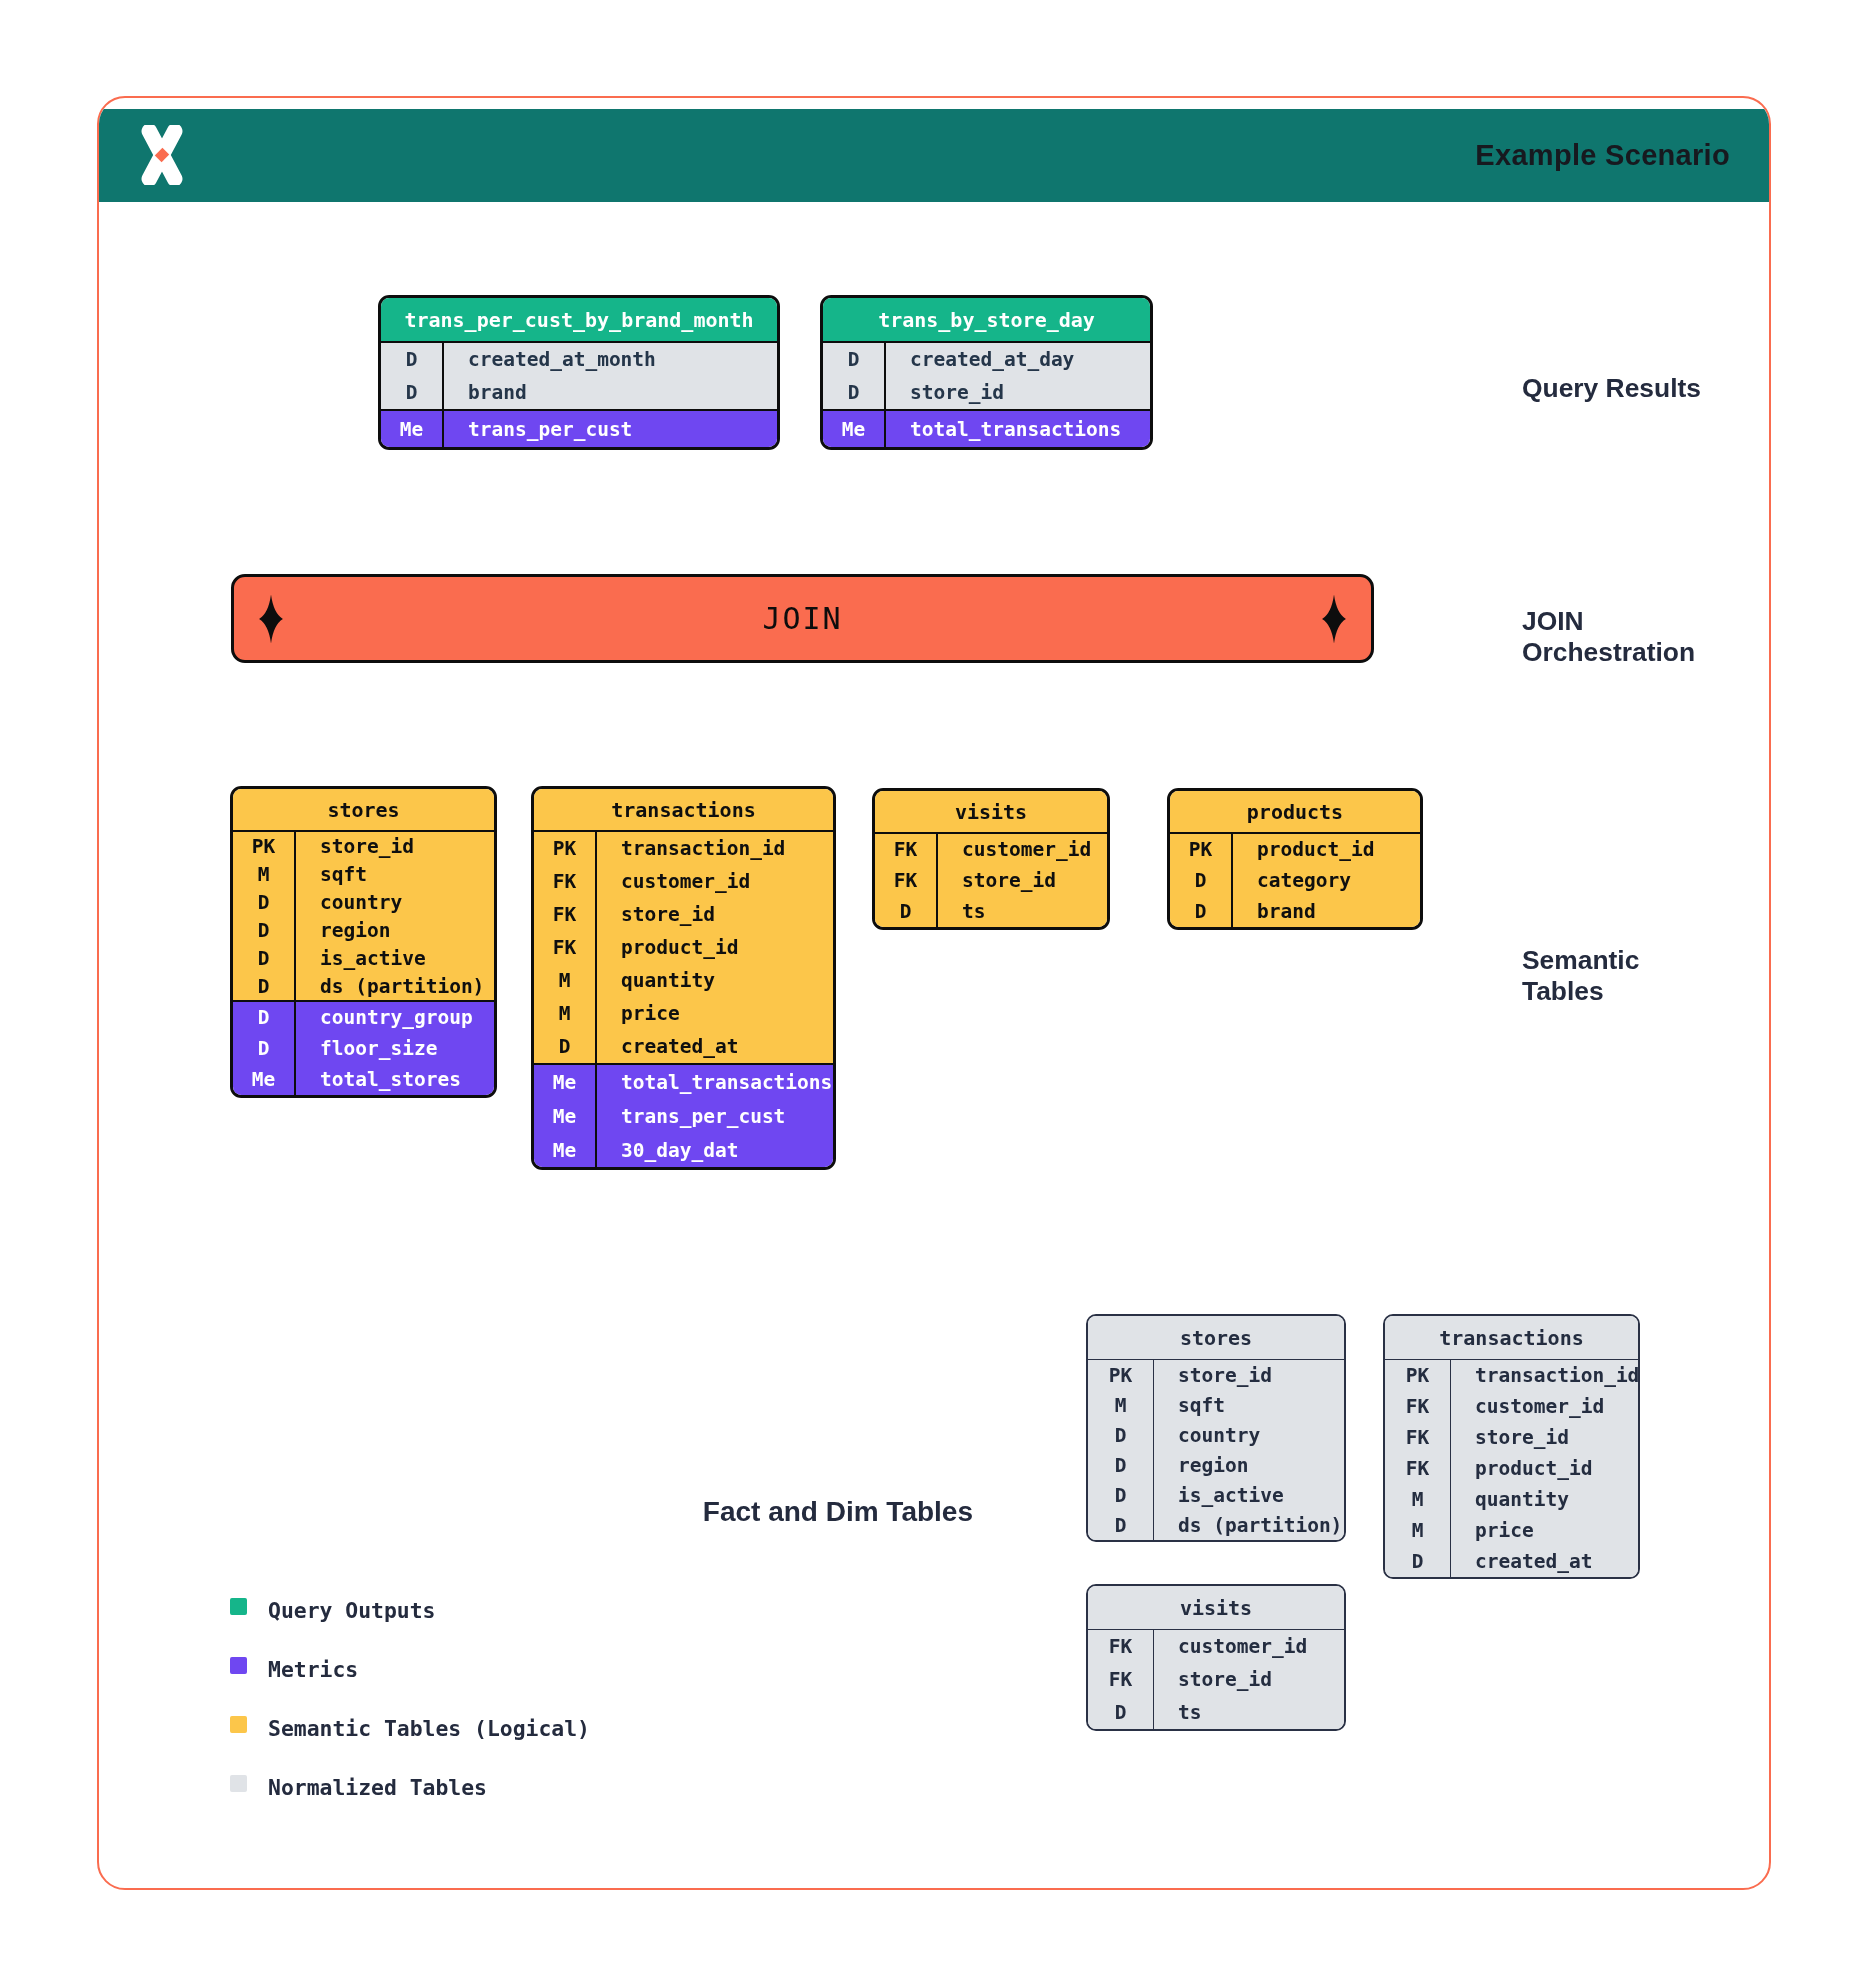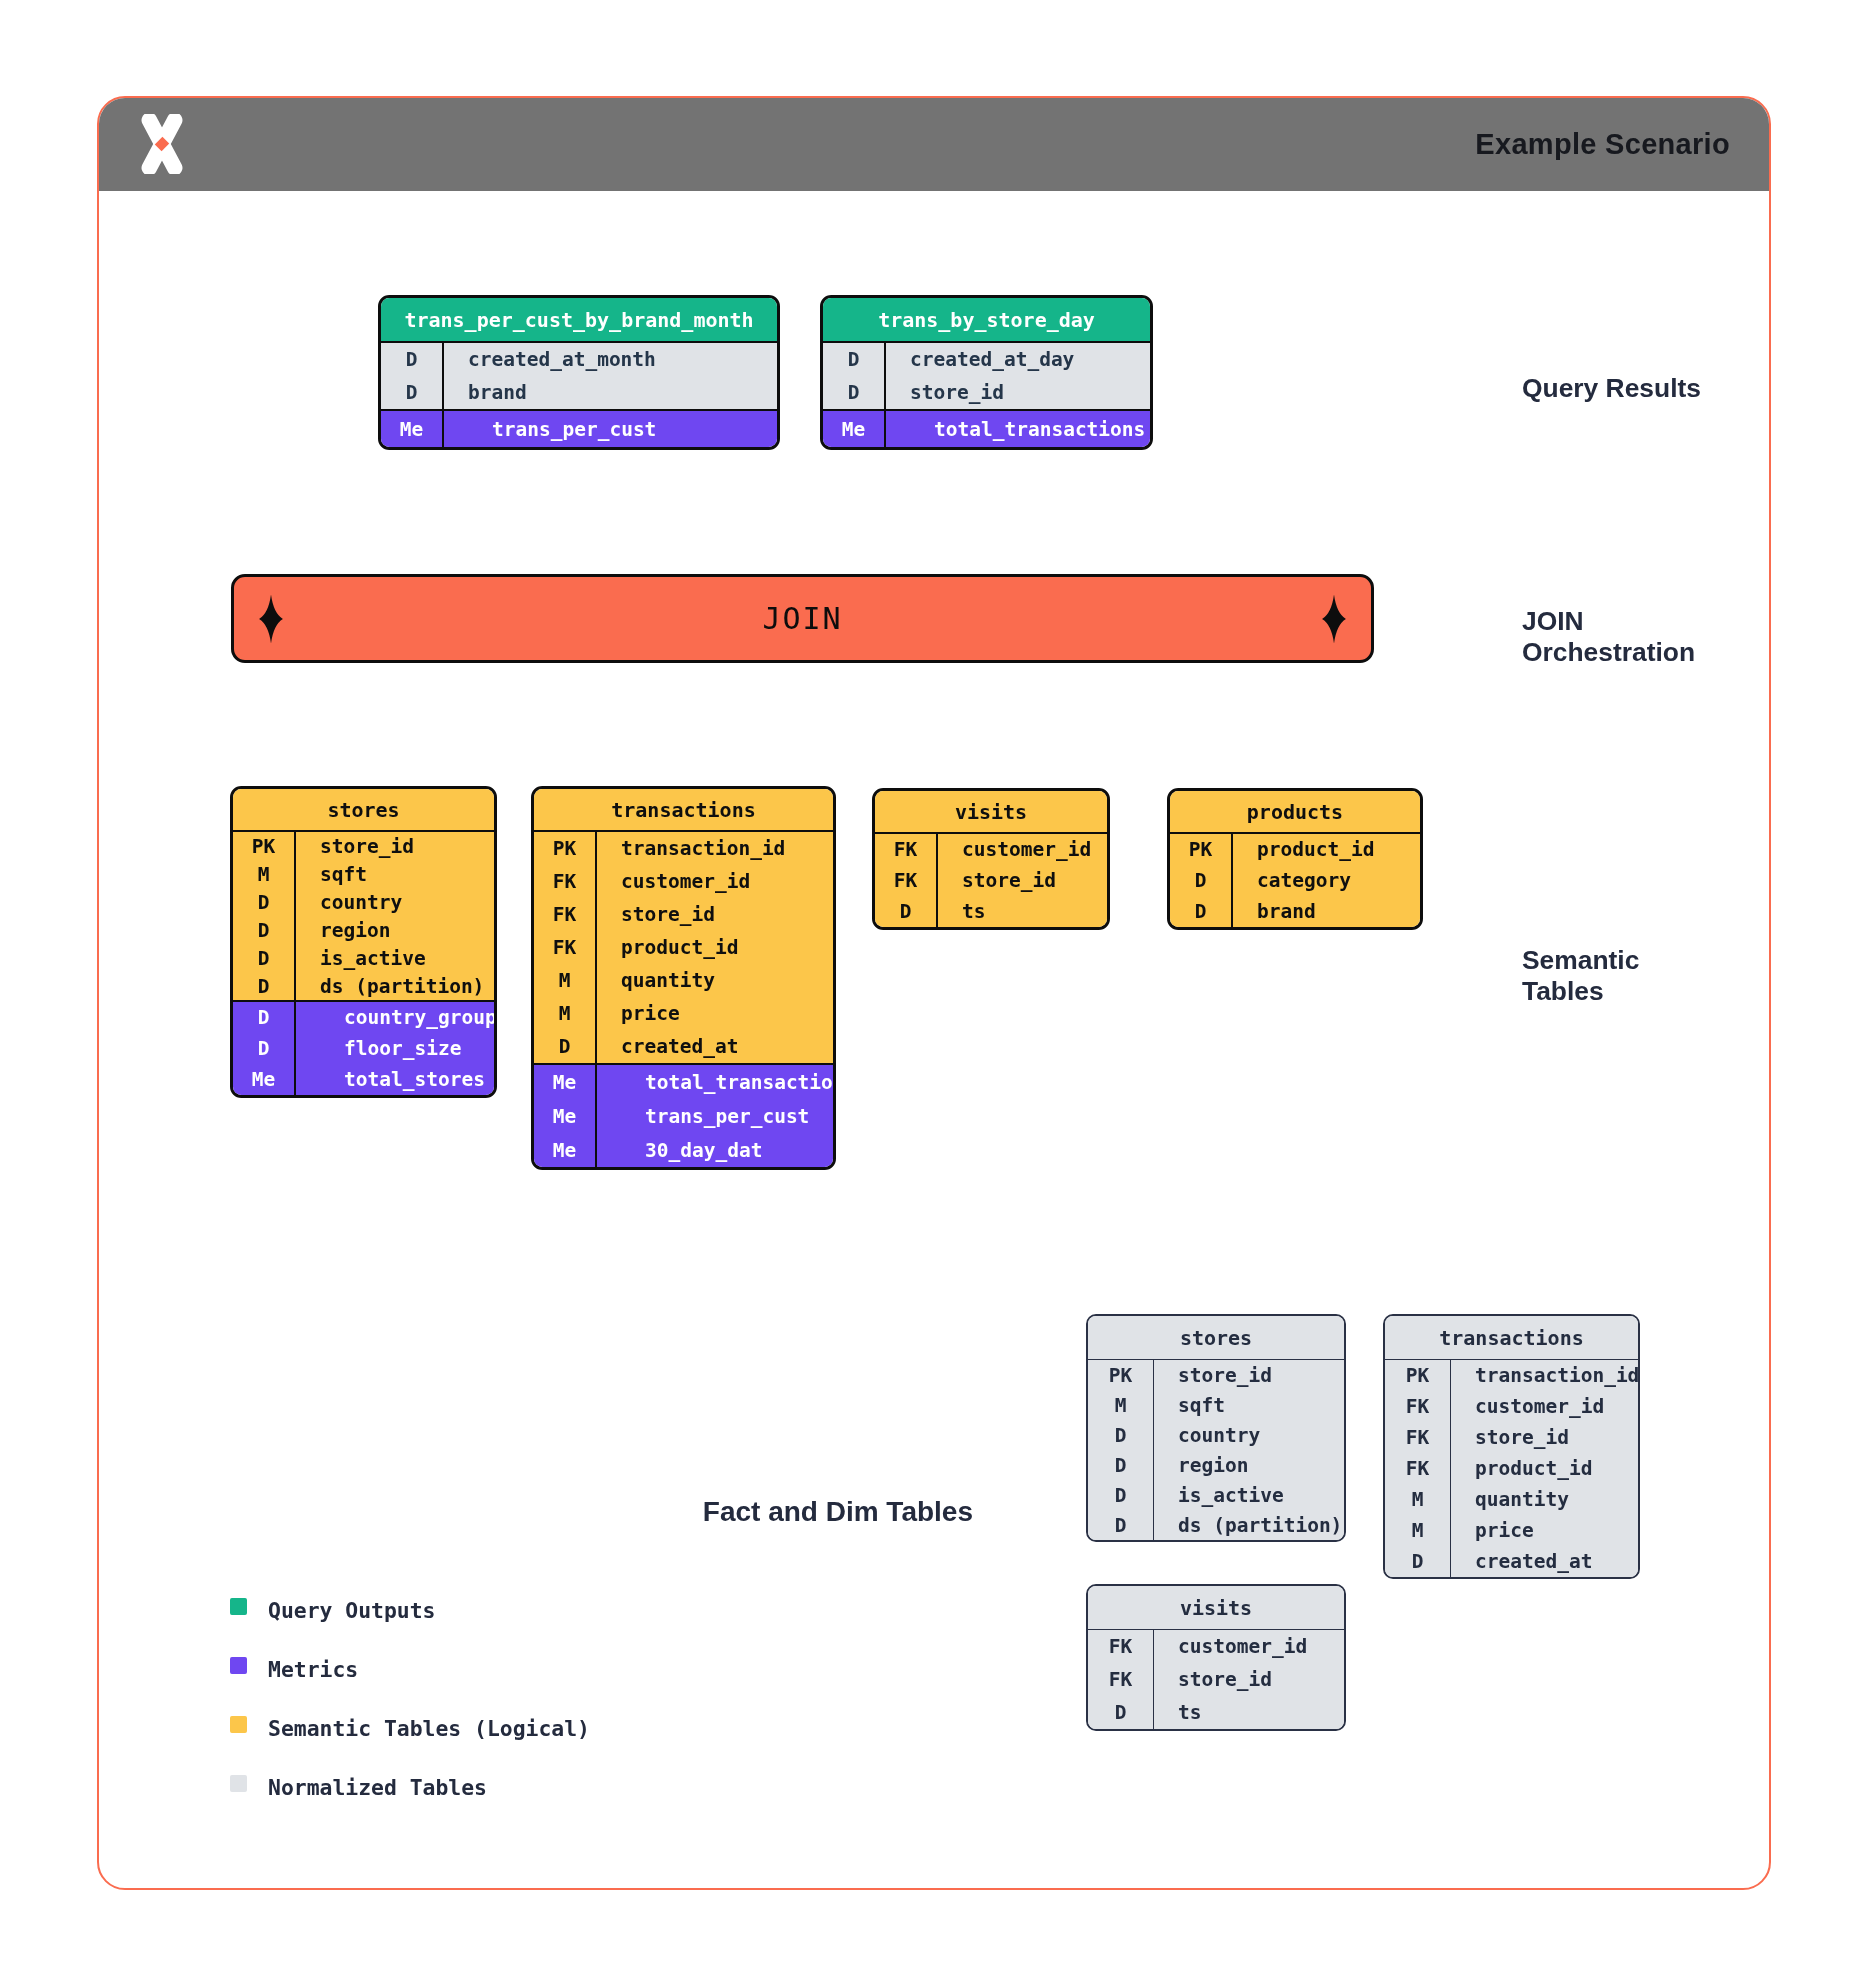--- a/index.html
+++ b/index.html
@@ -2,34 +2,34 @@
 <html style="font-size:10px"><head>
 <meta charset="utf-8">
 <style>
   html,body{margin:0;padding:0;background:#ffffff;}
   .canvas{position:relative;width:1868px;height:1985px;background:#ffffff;
           font-family:"Liberation Sans",sans-serif;overflow:hidden;}
 
   
   .card{position:absolute;left:97px;top:96px;width:1674px;height:1794px;
         background:#ffffff;border:2.5px solid #FA6C4F;border-radius:28px;overflow:hidden;box-sizing:border-box;}
-  .card-header{position:absolute;left:0;top:0;right:0;height:93px;background:#737373;}
+  .card-header{position:absolute;left:0;top:11px;right:0;height:93px;background:#0f766e;}
   .card-title{position:absolute;right:39px;top:0;height:93px;display:flex;align-items:center;
               font-weight:700;font-size:29px;color:#17191F;letter-spacing:0.3px;}
   .logo{position:absolute;left:33px;top:16.4px;width:60px;height:60px;}
 
   
   .ertable{position:absolute;border:3.1px solid #0D0D0D;border-radius:11.3px;overflow:hidden;
            box-sizing:border-box;--bdr:#0D0D0D;background:#fff;}
   .ertitle{height:var(--th,44px);display:flex;align-items:center;justify-content:center;
            font-family:"DejaVu Sans Mono",monospace;font-weight:700;font-size:20px;
            border-bottom:2.5px solid var(--bdr);box-sizing:border-box;}
   .sec{display:block;}
   .row{height:var(--rh,31px);display:flex;align-items:stretch;}
-  .mets .row{height:var(--mh,var(--rh,31px));gap:24px;}
+  .mets .row{height:var(--mh,var(--rh,31px));}
   .key{width:var(--kw,63px);flex:0 0 auto;display:flex;align-items:center;justify-content:center;
        border-right:2.5px solid var(--bdr);font-family:"DejaVu Sans Mono",monospace;font-weight:700;font-size:19.5px;box-sizing:border-box;}
   .field{display:flex;align-items:center;padding-left:24px;
          font-family:"DejaVu Sans Mono",monospace;font-weight:700;font-size:19.5px;white-space:nowrap;}
   .sec.mets{border-top:2.5px solid var(--bdr);background:#6F47F1;color:#ffffff;}
 
   .green .ertitle{background:#15B58A;color:#ffffff;}
   .green .sec.dims{background:#E0E3E7;color:#25364A;}
 
   .yellow .ertitle{background:#FCC64A;color:#0f0f0f;}

